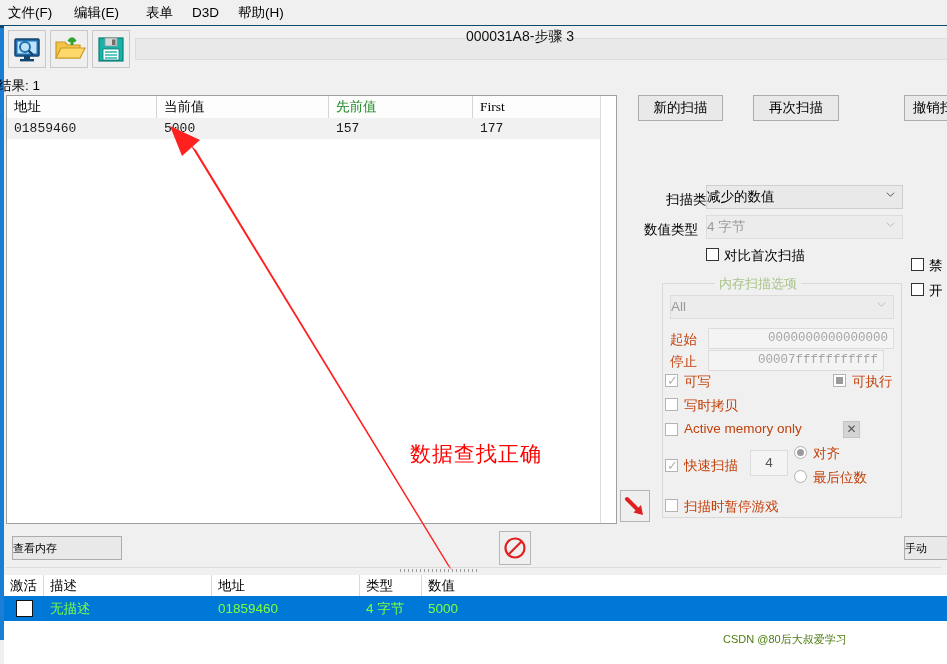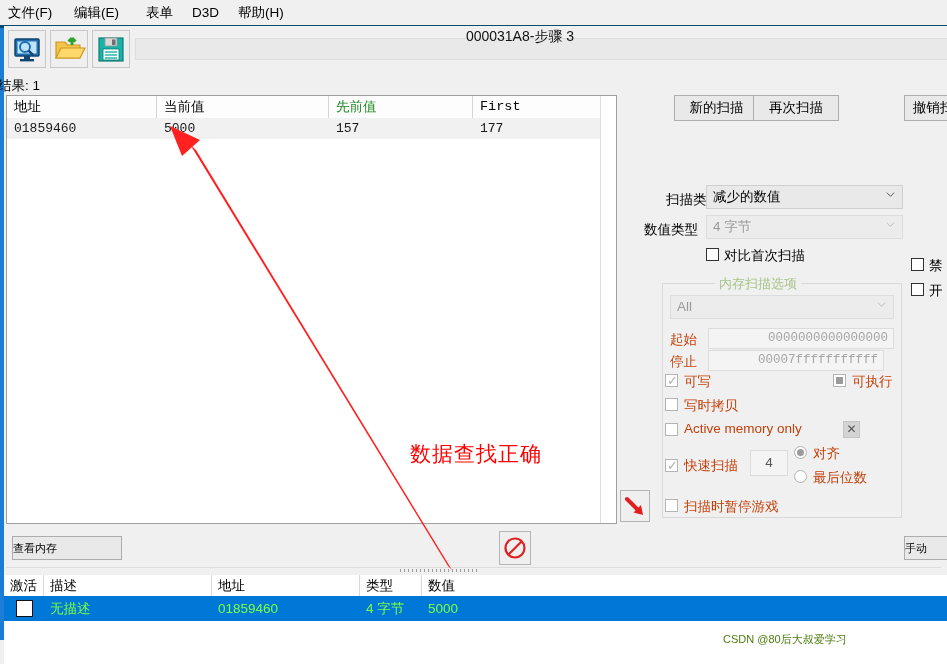--- a/index.html
+++ b/index.html
@@ -42,29 +42,29 @@
   .res-row .rc{position:absolute;top:0;height:21px;line-height:21px;font-size:13px;padding-left:7px;box-sizing:border-box;
      font-family:"Liberation Mono","DejaVu Sans Mono",monospace;color:#1a1a1a;}
   .res-scroll{position:absolute;right:0;top:0;width:16px;height:100%;background:#ffffff;border-left:1px solid #dcdcdc;box-sizing:border-box;}
 
   
   .arrow-btn{position:absolute;left:620px;top:490px;width:30px;height:32px;border:1px solid #b4b4b4;background:#efefef;box-sizing:border-box;}
 
   
   .scan-btn{position:absolute;height:26px;border:1px solid #adadad;background:#e9e9e9;box-sizing:border-box;
      font-size:13.5px;line-height:24px;text-align:center;color:#000;}
-  #btn-new{left:674px;top:95px;width:85px;}
+  #btn-new{left:638px;top:95px;width:85px;}
   #btn-next{left:753px;top:95px;width:86px;}
   #btn-undo{left:904px;top:95px;width:58px;}
 
   
   .lbl{position:absolute;font-size:13.5px;color:#000;}
   .lbl.dim{color:#c2410c;text-align:right;}
   .combo{position:absolute;height:24px;border:1px solid #cfcfcf;background:#e9e9e9;box-sizing:border-box;
-     font-size:13.5px;line-height:22px;padding-left:6px;color:#000;}
+     font-size:13.5px;line-height:22px;color:#000;}
   .combo.disabled{color:#9a9a9a;background:#ececec;border-color:#dcdcdc;}
   .combo .chev{position:absolute;right:7px;top:4px;width:9px;height:9px;}
 
   .cbox{position:absolute;width:13px;height:13px;border:1px solid #333;background:#fff;box-sizing:border-box;}
   .cbox.dim{border-color:#b4b4b4;}
   .cbox .tick{position:absolute;left:1px;top:-1px;font-size:13px;line-height:13px;color:#b0b0b0;}
   .cbox .sq{position:absolute;left:2px;top:2px;width:7px;height:7px;background:#9b9b9b;}
 
   
   .group{position:absolute;left:662px;top:283px;width:240px;height:235px;border:1px solid #d9d9d9;box-sizing:border-box;}
@@ -152,21 +152,21 @@
   </div>
   <div class="title-text">000031A8-步骤 3</div>
 
   <div class="result-count">结果: 1</div>
 
   <div class="results">
     <div class="res-head">
       <div class="hc" style="left:0px;width:150px">地址</div>
       <div class="hc" style="left:150px;width:172px">当前值</div>
       <div class="hc" style="left:322px;width:144px;color:#1f8a27">先前值</div>
-      <div class="hc" style="left:466px;width:129px;font-family:Liberation Mono, monospace;border-right:none">First</div>
+      <div class="hc" style="left:466px;width:129px;font-family:Liberation Serif, serif;border-right:none">First</div>
     </div>
     <div class="res-row">
       <div class="rc" style="left:0px;width:150px">01859460</div>
       <div class="rc" style="left:150px;width:172px">5000</div>
       <div class="rc" style="left:322px;width:144px">157</div>
       <div class="rc" style="left:466px;width:129px">177</div>
     </div>
     <div class="res-scroll"></div>
   </div>
 

